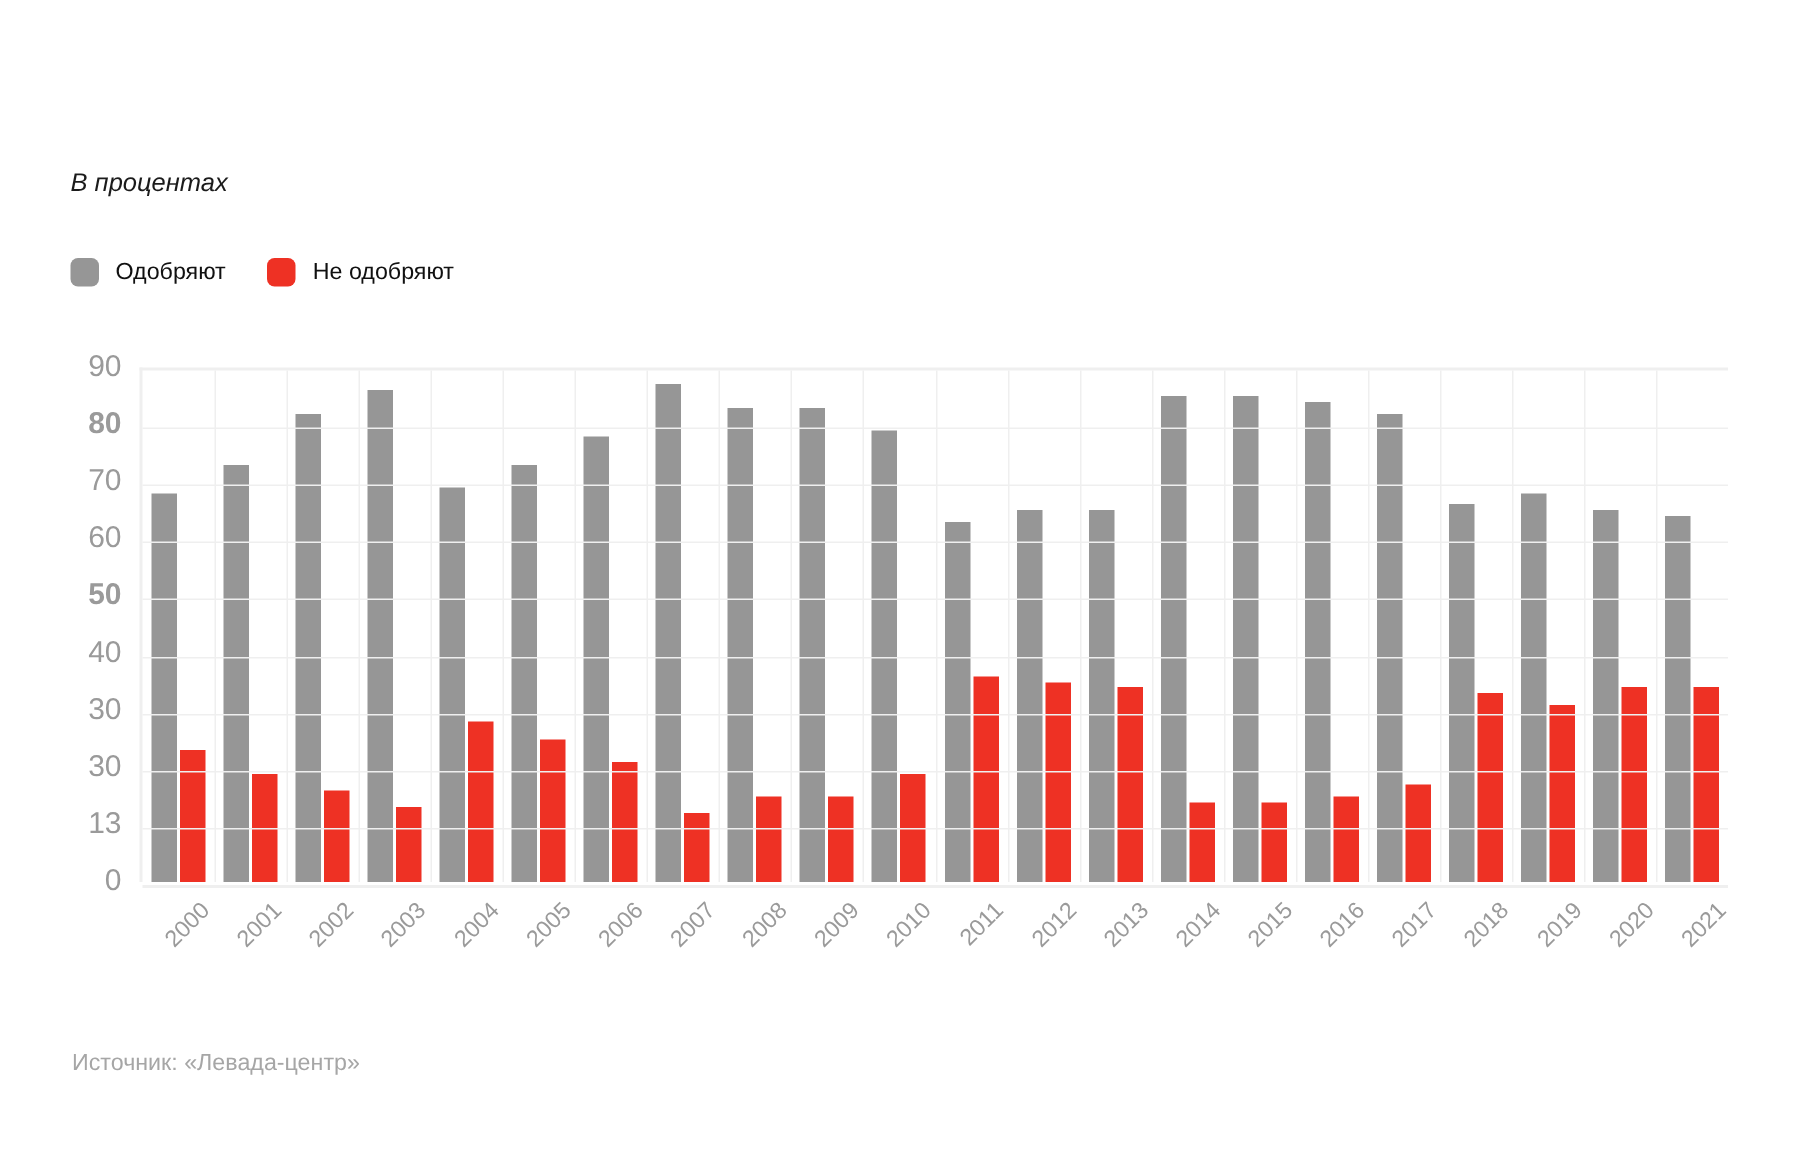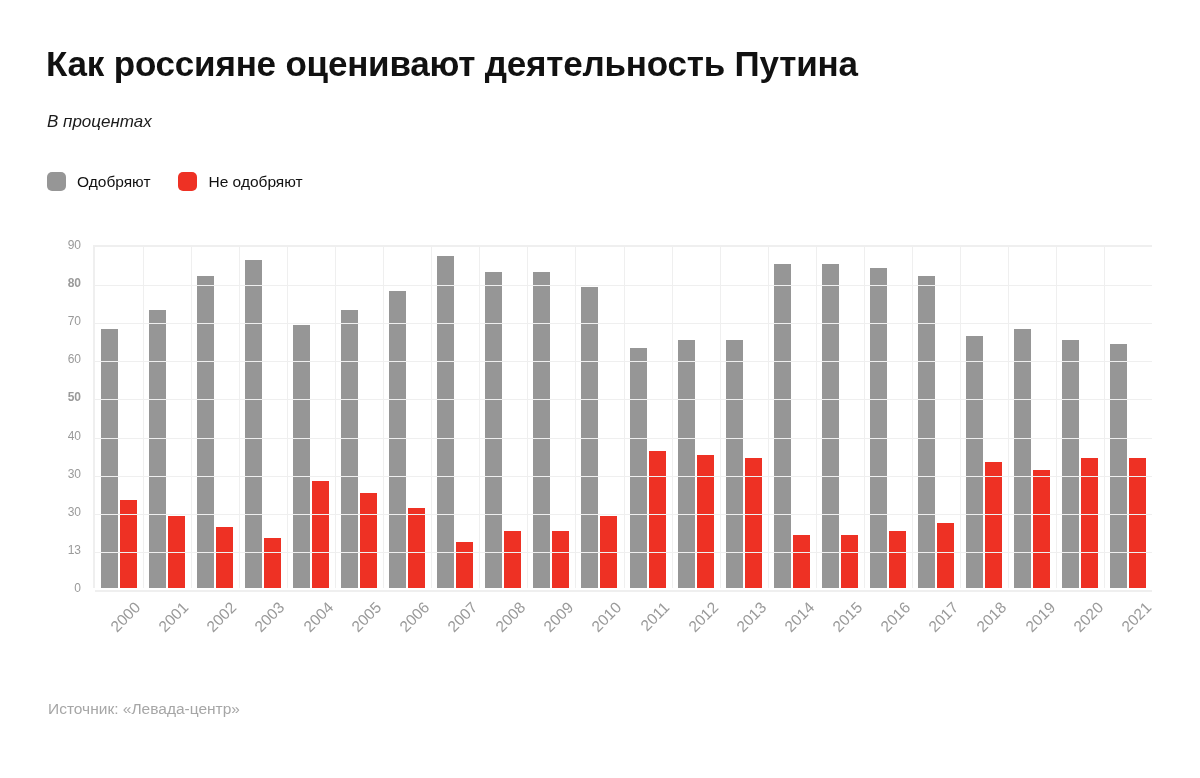--- a/index.html
+++ b/index.html
@@ -81,21 +81,21 @@
   .y-axis {
     position: absolute;
     left: 0;
     top: 0;
     width: 42px;
     height: 348px;
   }
   .y-tick {
     position: absolute;
     right: 8px;
-    font-size: 12px;
+    font-size: 20px;
     color: #9a9a9a;
     transform: translateY(-50%);
     text-align: right;
     white-space: nowrap;
     margin-left: 12px;
   }
 
   .plot-area {
     position: absolute;
     left: 46px;
@@ -191,21 +191,20 @@
     letter-spacing: 0.5px;
     color: #ee2018;
     white-space: nowrap;
   }
 </style>
 </head>
 <body>
 
 <div class="page">
 
-  <div class="chart-title">Как россияне оценивают деятельность Путина</div>
 
   <div class="chart-subtitle">В процентах</div>
 
   <div class="legend" id="legend">
       <div class="legend-item">
         <span class="legend-swatch" style="background: rgb(150, 150, 150);"></span>
         <span class="legend-label">Одобряют</span>
       </div>
       <div class="legend-item">
         <span class="legend-swatch" style="background: rgb(238, 49, 36);"></span>

